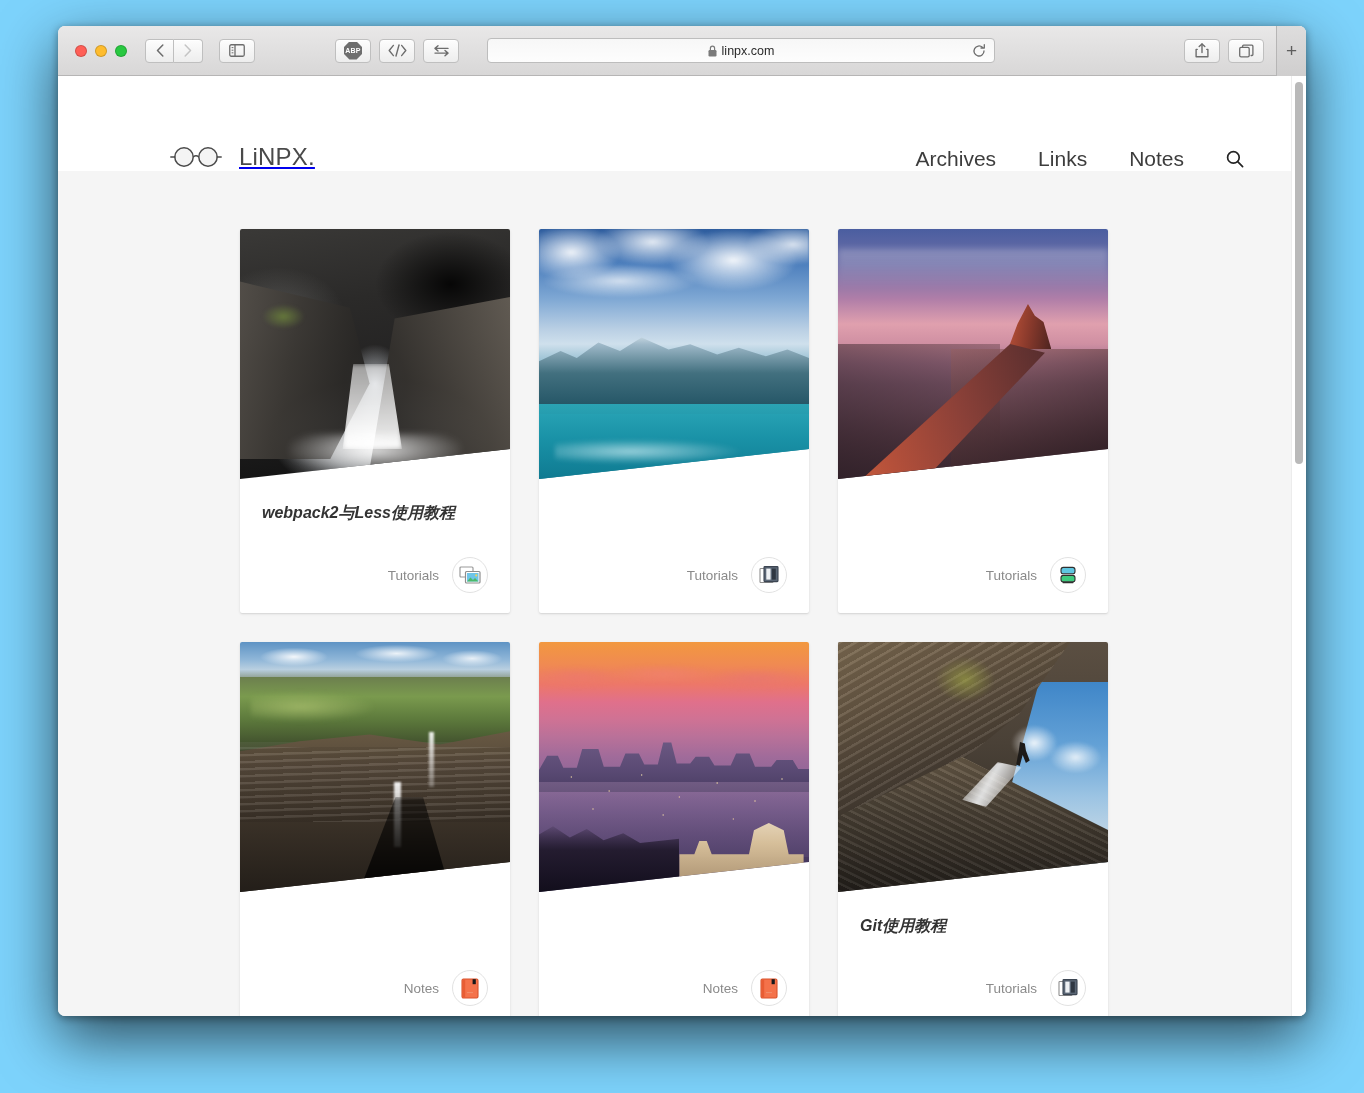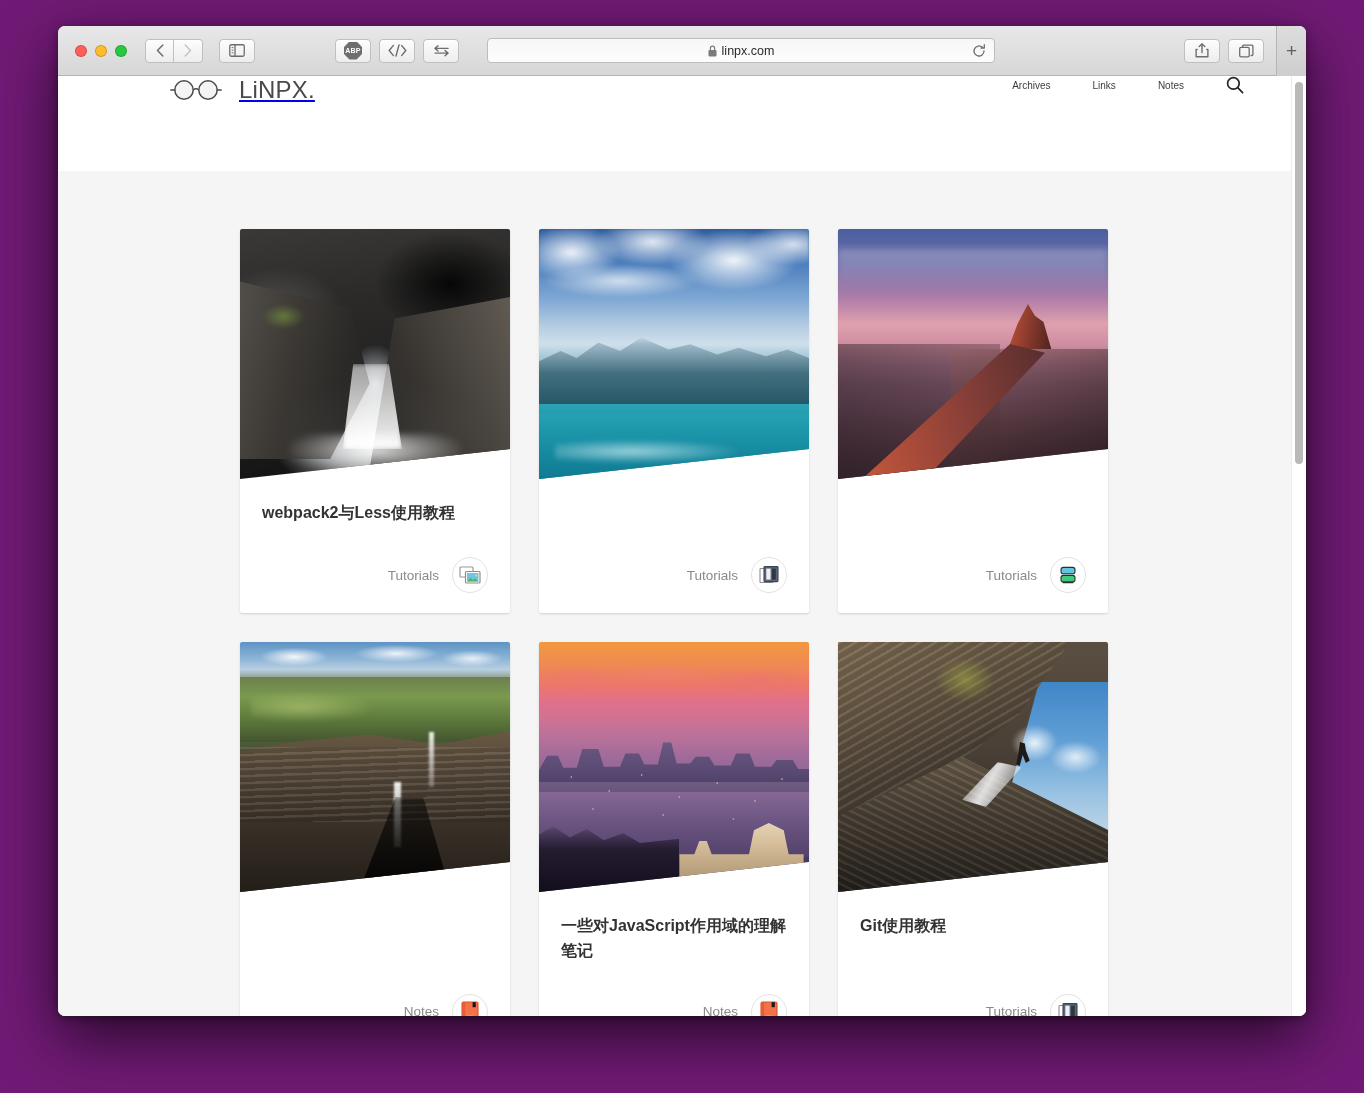--- a/index.html
+++ b/index.html
@@ -9,21 +9,21 @@
     height: 1093px;
     background: #000000;
     font-family: "Liberation Sans", "DejaVu Sans", sans-serif;
     overflow: hidden;
   }
 
   
   #desktop {
     position: absolute;
     inset: 0;
-    background: #701a75;
+    background: #7dd3fc;
   }
 
   
   #browser-window {
     position: absolute;
     left: 58px;
     top: 26px;
     width: 1248px;
     height: 990px;
     background: #ffffff;
@@ -150,21 +150,21 @@
     height: 940px;
     background: #f5f5f5;
     overflow: hidden;
   }
 
   
   #site-header {
     height: 95px;
     background: #ffffff;
     display: flex;
-    align-items: flex-start;
+    align-items: flex-end;
     padding: 0 62px 0 112px;
   }
 
   #logo {
     display: flex;
     align-items: center;
     gap: 11px;
   }
   #logo-glasses { display: block; }
   #logo-text {
@@ -174,21 +174,21 @@
     font-weight: 400;
   }
 
   #site-nav {
     margin-left: auto;
     display: flex;
     align-items: center;
     gap: 42px;
   }
   #site-nav a {
-    font-size: 10px;
+    font-size: 21px;
     color: #3d3d3d;
     text-decoration: none;
   }
   #search-icon-wrap { display: flex; align-items: center; color: #232323; }
 
   
   #card-grid {
     padding: 58px 0 0 0;
     display: grid;
     grid-template-columns: repeat(3, 270px);
@@ -217,20 +217,21 @@
     position: absolute;
     inset: 0;
     clip-path: polygon(0 0, 100% 0, 100% 88%, 0 100%);
   }
 
   .card-body {
     padding: 22px 22px 0 22px;
     flex: 1;
     display: flex;
     flex-direction: column;
+    font-style: italic;
   }
   .card-title {
     font-size: 16px;
     line-height: 1.55;
     color: #333333;
     min-height: 26px;
   }
   .card-footer {
     display: flex;
     align-items: center;
@@ -753,23 +754,20 @@
               <div class="scene ph-city">
                 <div class="sunset-clouds"></div>
                   <div class="skyline"></div>
                 <div class="sprawl"></div>
                   <div class="citylights"></div>
                 <div class="observatory"></div>
                   <div class="trees"></div>
               </div>
             </div>
           </div>
-          <div class="card-body">
-            <h2 class="card-title">一些对JavaScript作用域的理解笔记</h2>
-          </div>
           <div class="card-footer">
             <span class="card-cat">Notes</span>
             <span class="cat-badge">
               <svg width="18" height="21" viewBox="0 0 18 21">
                 <rect x="1" y="1" width="16" height="19" rx="1.4" fill="#f4724a" stroke="#d9532c" stroke-width="1.1"></rect>
                 <rect x="1.6" y="1.6" width="2.6" height="17.8" fill="#e85c33"></rect>
                 <rect x="11.6" y="1.2" width="3.2" height="5" fill="#16181a"></rect>
                 <line x1="6" y1="14.6" x2="12" y2="14.6" stroke="#f08f6d" stroke-width="1"></line>
               </svg>
             </span>

